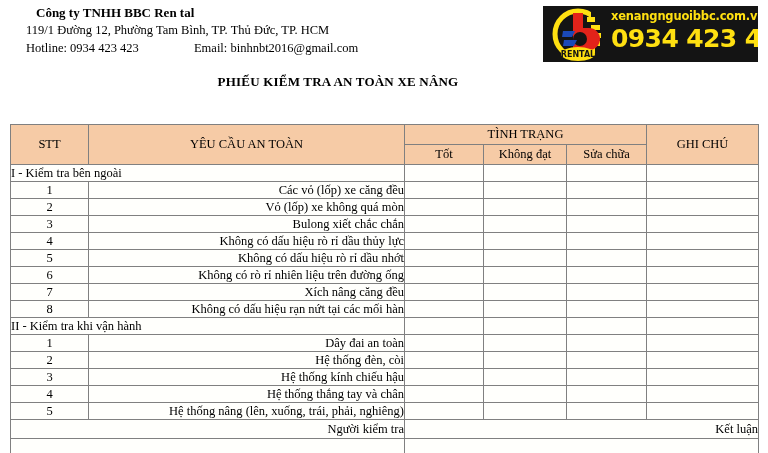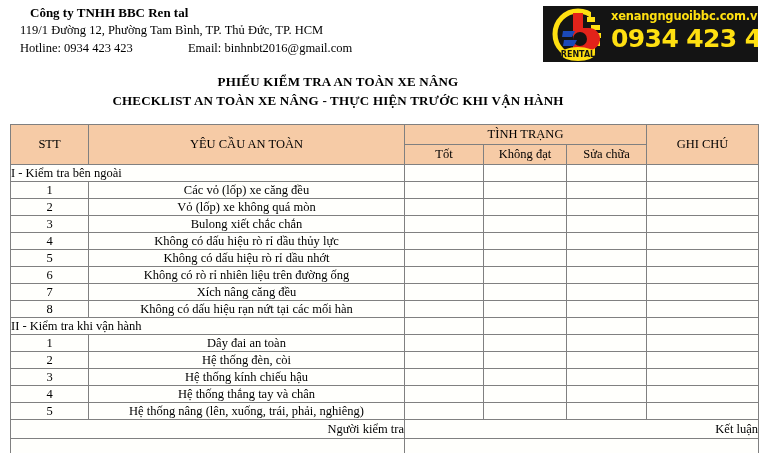--- a/index.html
+++ b/index.html
@@ -12,21 +12,21 @@
     height: 453px;
     overflow: hidden;
     font-family: "Liberation Serif", "DejaVu Serif", serif;
     color: #000000;
     position: relative;
   }
 
   
   .doc-header {
     position: absolute;
-    left: 20px;
+    left: 26px;
     top: 4px;
     width: 530px;
   }
   .company-name {
     font-size: 13px;
     font-weight: bold;
     line-height: 17px;
     padding-left: 10px;
   }
   .addr-line {
@@ -149,21 +149,21 @@
   tr.row-item td { height: 16px; }
   tr.row-section td { height: 16px; margin-top: 9px; }
   tr.row-foot td { height: 18px; }
   tr.row-blank td { height: 20px; }
 
   .cell-stt {
     text-align: center;
     font-size: 12.5px;
   }
   .cell-req {
-    text-align: center;
+    text-align: right;
     padding-left: 4px;
     font-size: 12.5px;
     white-space: nowrap;
   }
   .cell-section {
     text-align: left;
     padding-left: 3px;
     font-weight: bold;
     font-size: 12.5px;
   }
@@ -205,21 +205,20 @@
     <text x="31" y="50" font-family="DejaVu Sans, sans-serif" font-size="8" font-weight="bold" fill="#141414" text-anchor="middle">RENTAL</text>
   </svg>
   <div class="logo-text">
     <div class="logo-url">xenangnguoibbc.com.vn</div>
     <div class="logo-phone">0934 423 423</div>
   </div>
 </div>
 
 <div class="title-block">
   <div class="title-main">PHIẾU KIỂM TRA AN TOÀN XE NÂNG</div>
-  <div class="title-sub">CHECKLIST AN TOÀN XE NÂNG - THỰC HIỆN TRƯỚC KHI VẬN HÀNH</div>
 </div>
 
 <div class="sheet">
   <table class="checklist">
     <colgroup>
       <col class="c-stt">
         <col class="c-req">
         <col class="c-tot">
       <col class="c-fail">
         <col class="c-fix">

